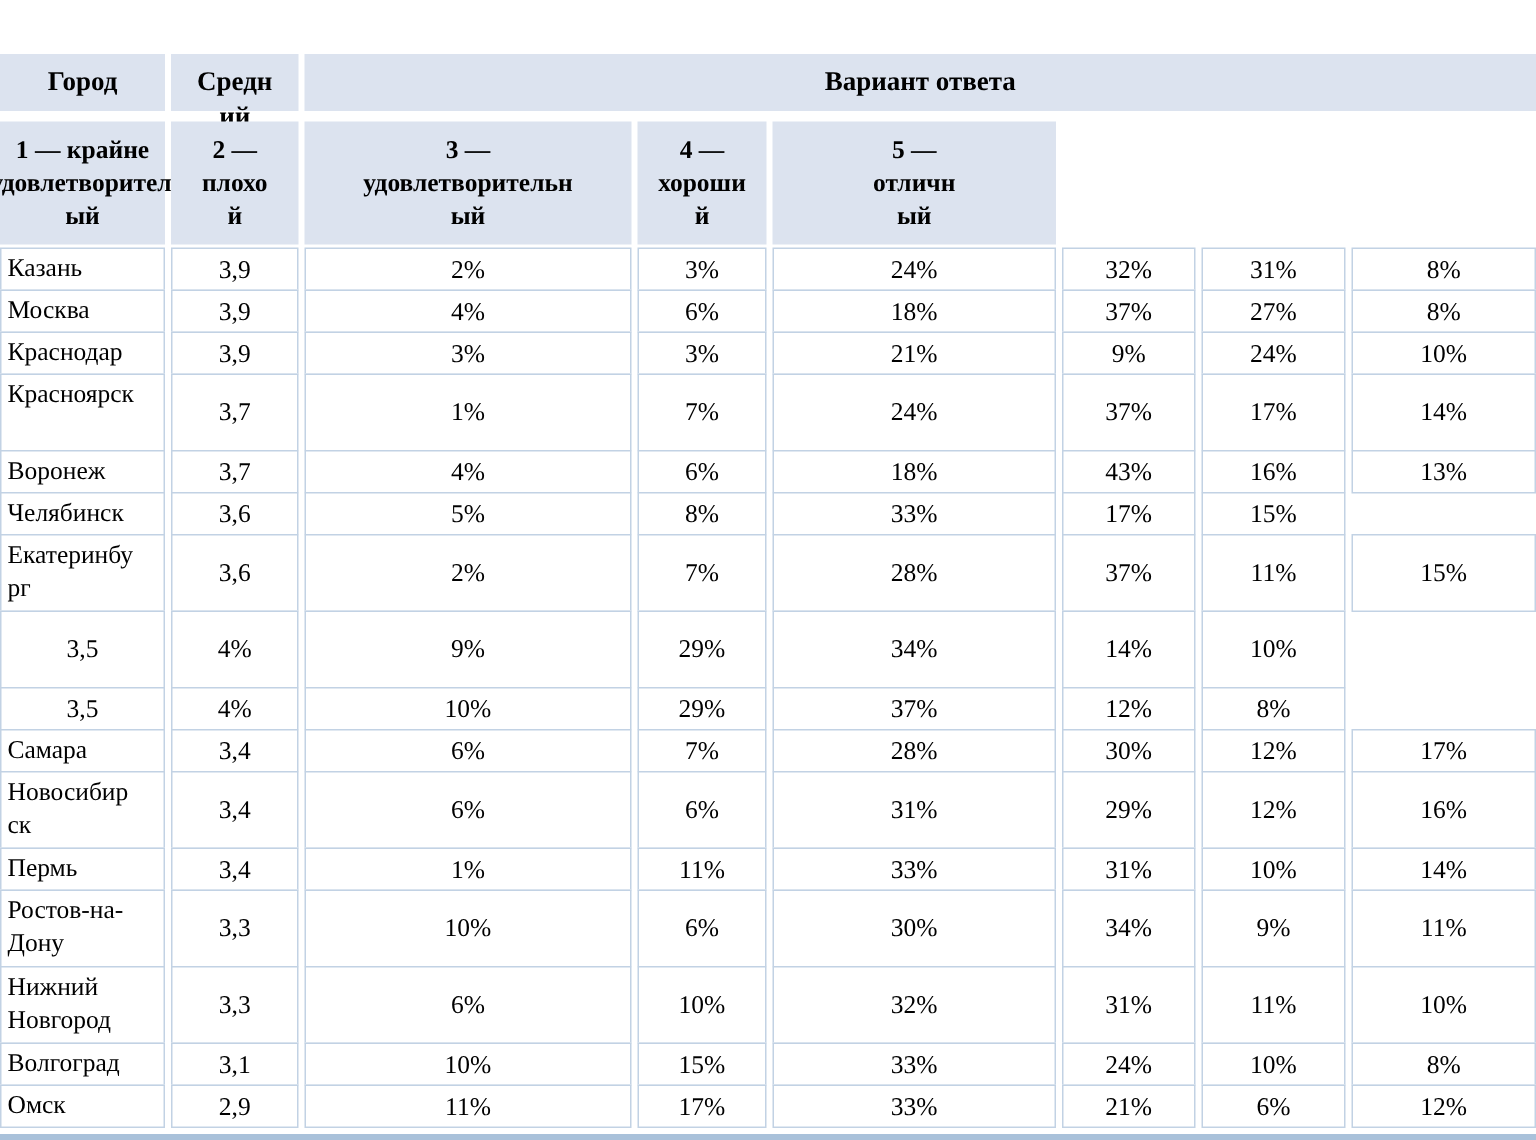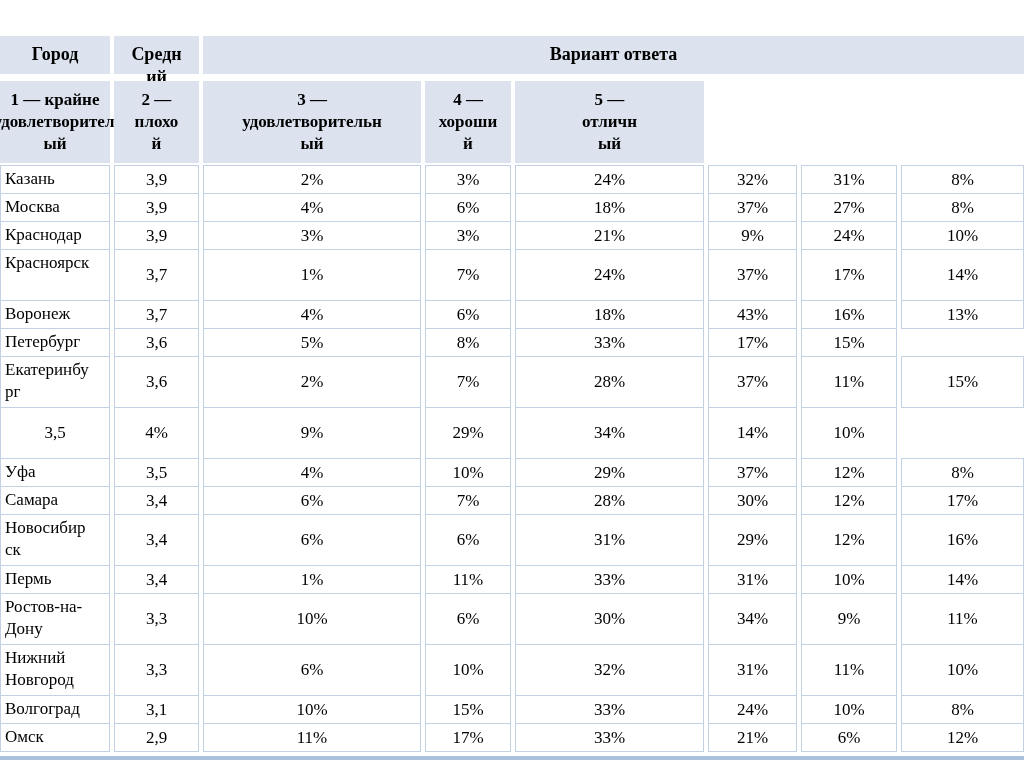--- a/index.html
+++ b/index.html
@@ -157,21 +157,21 @@
       <div class="c num">3,7</div>
       <div class="c num">4%</div>
       <div class="c num">6%</div>
       <div class="c num">18%</div>
       <div class="c num">43%</div>
       <div class="c num">16%</div>
       <div class="c num">13%</div>
     </div>
 
     <div class="r">
-      <div class="c city">Петербург</div>
+      <div class="c city">Челябинск</div>
       <div class="c num">3,6</div>
       <div class="c num">5%</div>
       <div class="c num">8%</div>
       <div class="c num">33%</div>
       <div class="c num">17%</div>
       <div class="c num">15%</div>
     </div>
 
     <div class="r tall">
       <div class="c city">Екатеринбу
@@ -189,21 +189,20 @@
       <div class="c num">3,5</div>
       <div class="c num">4%</div>
       <div class="c num">9%</div>
       <div class="c num">29%</div>
       <div class="c num">34%</div>
       <div class="c num">14%</div>
       <div class="c num">10%</div>
     </div>
 
     <div class="r">
-      <div class="c city">Уфа</div>
       <div class="c num">3,5</div>
       <div class="c num">4%</div>
       <div class="c num">10%</div>
       <div class="c num">29%</div>
       <div class="c num">37%</div>
       <div class="c num">12%</div>
       <div class="c num">8%</div>
     </div>
 
     <div class="r">

